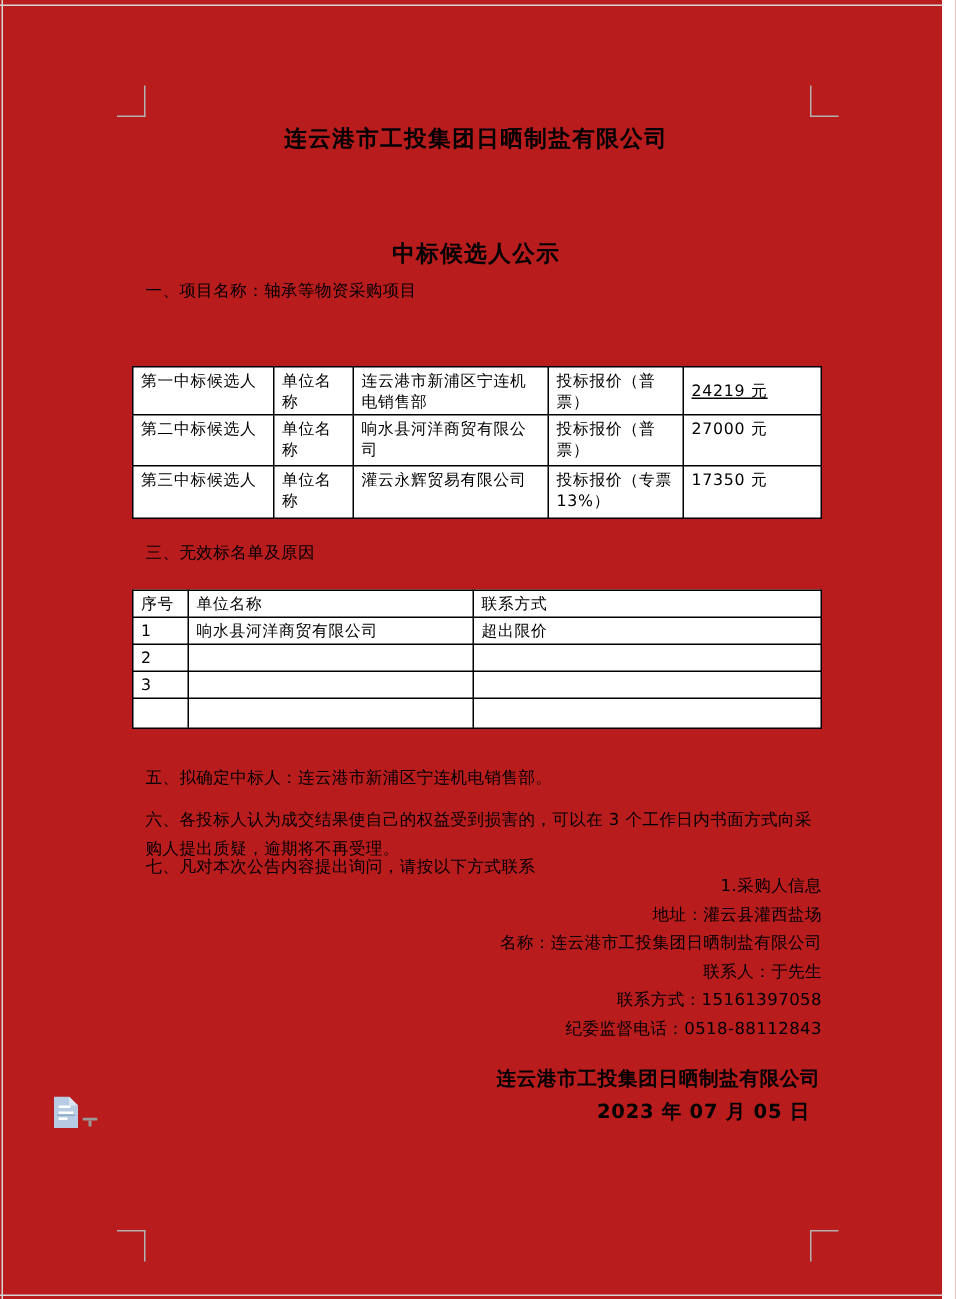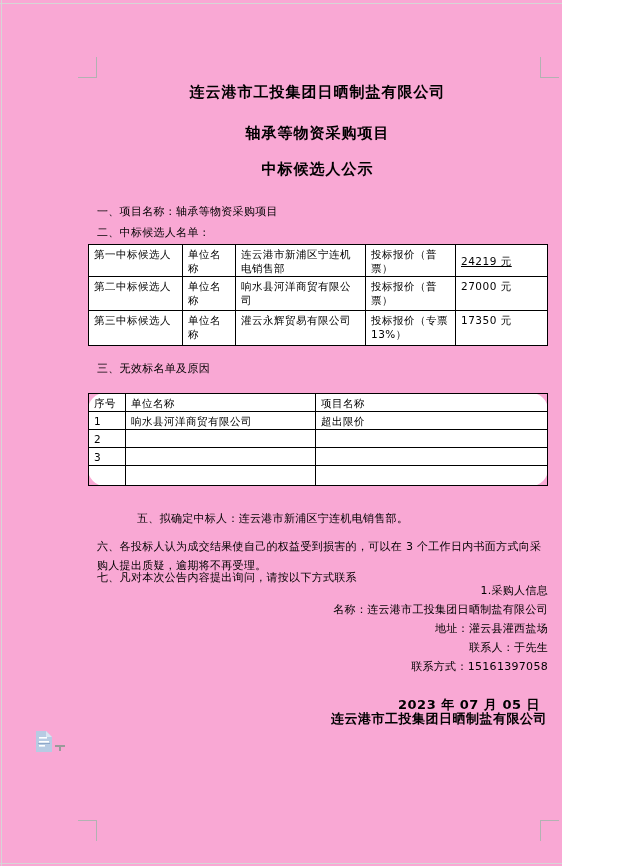--- a/index.html
+++ b/index.html
@@ -1,17 +1,17 @@
 <!DOCTYPE html>
 <html><head>
 <meta charset="utf-8">
 <style>
   * { margin:0; padding:0; box-sizing:border-box; }
   html,body { width:637px; height:866px; background:#ffffff; font-family:"DejaVu Sans","Liberation Sans",sans-serif; color:#000; }
-  .page { position:relative; width:562px; height:866px; background:#f9a8d4; overflow:hidden; }
+  .page { position:relative; width:628px; height:866px; background:#b91c1c; overflow:hidden; }
 
   
   .edge { position:absolute; background:#d6d6d6; }
   .edge-top { left:0; top:3px; width:637px; height:1px; }
   .edge-right { left:634px; top:0; width:1px; height:866px; }
   .edge-bottom { left:0; top:863px; width:637px; height:1px; }
   .edge-left { left:1px; top:0; width:1px; height:866px; }
 
   
   .crop { position:absolute; width:19px; height:21px; }
@@ -45,25 +45,23 @@
   <div class="edge edge-right"></div>
   <div class="edge edge-bottom"></div>
   <div class="edge edge-left"></div>
 
   <div class="crop crop-tl"></div>
   <div class="crop crop-tr"></div>
   <div class="crop crop-bl"></div>
   <div class="crop crop-br"></div>
 
   <div class="abs doc-title" style="top:83px;">连云港市工投集团日晒制盐有限公司</div>
-  <div class="abs doc-title" style="top:124px;">轴承等物资采购项目</div>
   <div class="abs doc-title" style="top:160px;">中标候选人公示</div>
 
-  <div class="abs body-text" style="top:202px;">一、项目名称：轴承等物资采购项目</div>
-  <div class="abs body-text" style="top:223px;">二、中标候选人名单：</div>
+  <div class="abs body-text" style="top:184px;">一、项目名称：轴承等物资采购项目</div>
 
   <table class="doc-table" style="left:88px; top:244px; width:459px;">
     <colgroup>
         <col style="width:94px">
         <col style="width:53px">
         <col style="width:130px">
         <col style="width:90px">
         <col style="width:92px">
       </colgroup>
     <tbody>
@@ -86,31 +84,31 @@
       <td>单位名称</td>
       <td>灌云永辉贸易有限公司</td>
       <td>投标报价（专票 13%）</td>
       <td>17350 元</td>
     </tr>
   </tbody>
     </table>
 
   <div class="abs body-text" style="top:359px;">三、无效标名单及原因</div>
 
-  <table class="doc-table" style="left:88px; top:393px; width:459px;border-radius:17px;">
+  <table class="doc-table" style="left:88px; top:393px; width:459px;">
     <colgroup>
         <col style="width:37px">
         <col style="width:190px">
         <col style="width:232px">
       </colgroup>
     <tbody>
         <tr style="height:18px;">
       <th>序号</th>
       <th>单位名称</th>
-      <th>项目名称</th>
+      <th>联系方式</th>
     </tr>
     <tr style="height:17px;">
       <td>1</td>
       <td>响水县河洋商贸有限公司</td>
       <td>超出限价</td>
     </tr>
     <tr style="height:18px;">
       <td>2</td>
       <td></td>
       <td></td>
@@ -121,34 +119,35 @@
       <td></td>
     </tr>
     <tr style="height:20px;">
       <td></td>
       <td></td>
       <td></td>
     </tr>
   </tbody>
     </table>
 
-  <div class="abs body-text" style="top:509px;margin-left:40px;">五、拟确定中标人：连云港市新浦区宁连机电销售部。</div>
+  <div class="abs body-text" style="top:509px;">五、拟确定中标人：连云港市新浦区宁连机电销售部。</div>
   <div class="abs body-text" style="top:537px;">六、各投标人认为成交结果使自己的权益受到损害的，可以在 3 个工作日内书面方式向采购人提出质疑，逾期将不再受理。</div>
   <div class="abs body-text" style="top:568px;">七、凡对本次公告内容提出询问，请按以下方式联系</div>
 
   <div class="abs body-text" style="top:581px;text-align:right;">
     <div>1.采购人信息</div>
+    <div>地址：灌云县灌西盐场</div>
     <div>名称：连云港市工投集团日晒制盐有限公司</div>
-    <div>地址：灌云县灌西盐场</div>
     <div>联系人：于先生</div>
     <div>联系方式：15161397058</div>
+    <div>纪委监督电话：0518-88112843</div>
   </div>
 
   <div class="abs sig content-w" style="top:710px;">连云港市工投集团日晒制盐有限公司</div>
-  <div class="abs sig content-w" style="top:696px; padding-right:7px;">2023 年 07 月 05 日</div>
+  <div class="abs sig content-w" style="top:732px; padding-right:7px;">2023 年 07 月 05 日</div>
 
   <div class="abs anno-icon">
     <svg width="16" height="21" viewBox="0 0 16 21">
       <path d="M0 0 H10 L16 6 V21 H0 Z" fill="#b7cbe3"></path>
       <path d="M10 0 L16 6 H10 Z" fill="#d9e4f2"></path>
       <rect x="3" y="6" width="8" height="1.6" fill="#ffffff"></rect>
       <rect x="3" y="10" width="10" height="1.6" fill="#ffffff"></rect>
       <rect x="3" y="14" width="6" height="1.6" fill="#ffffff"></rect>
       <rect x="2" y="12" width="12" height="1" fill="#8fa9c9"></rect>
     </svg>

